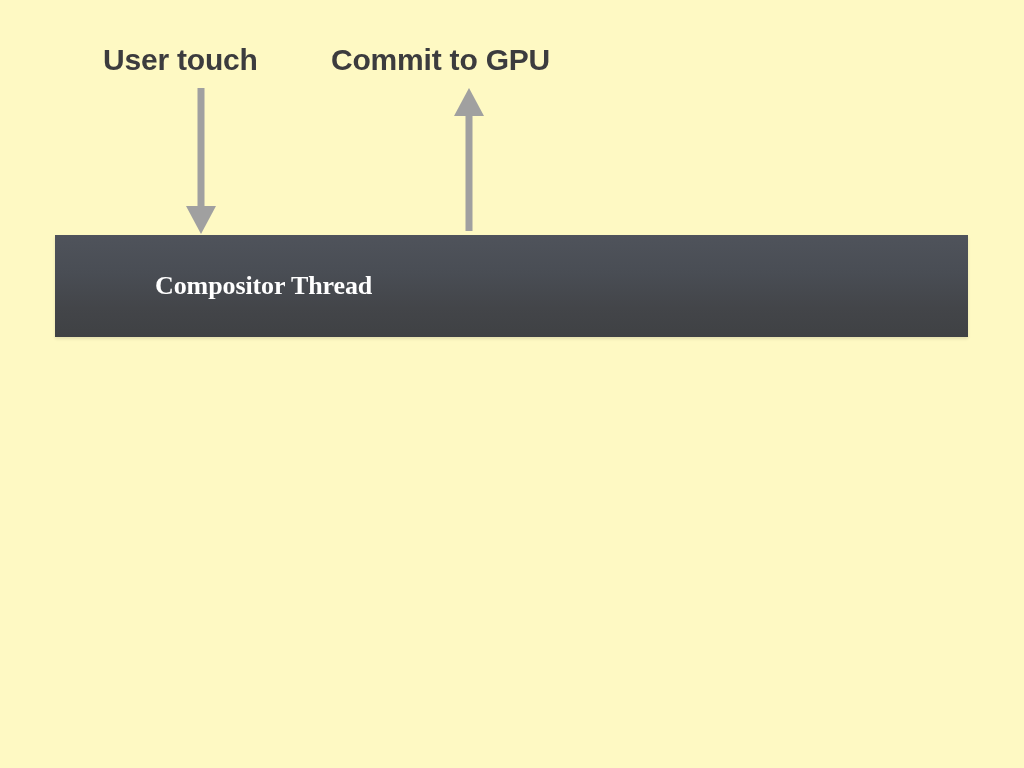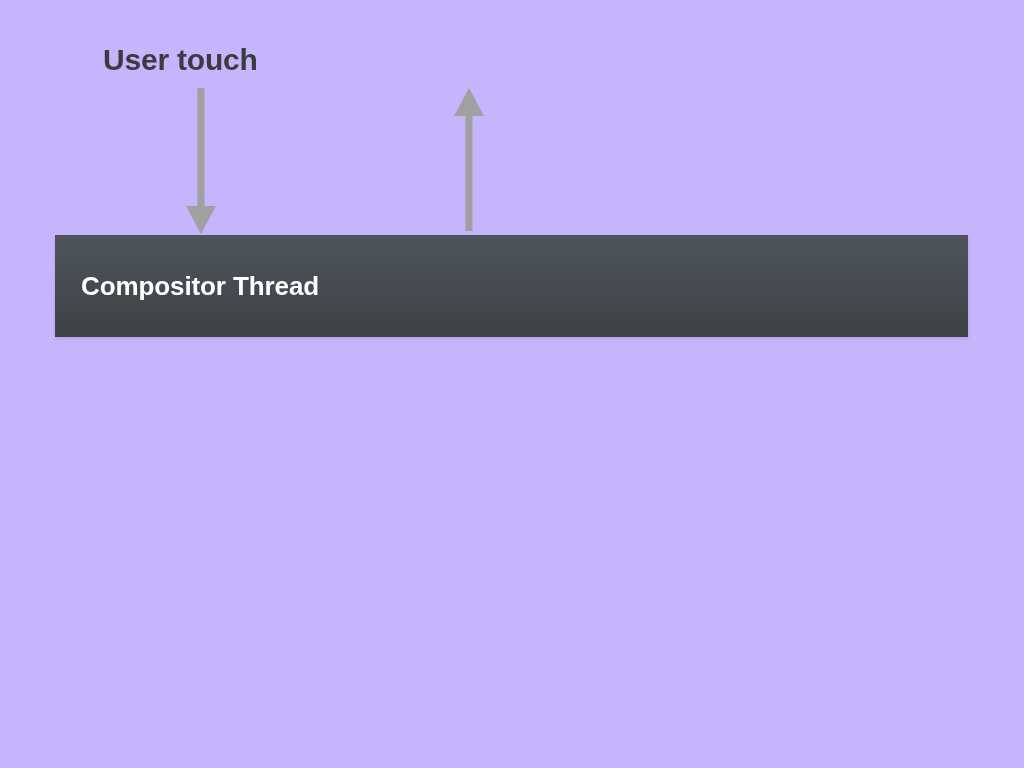--- a/index.html
+++ b/index.html
@@ -10,21 +10,21 @@
     width: 1024px;
     height: 768px;
     background: #ffffff;
     font-family: "Liberation Sans", sans-serif;
     overflow: hidden;
   }
   #slide {
     position: relative;
     width: 1024px;
     height: 768px;
-    background: #c4b5fd;
+    background: #fef9c3;
   }
 
   
   .annotation {
     position: absolute;
     font-family: "Liberation Sans", sans-serif;
     font-weight: bold;
     font-size: 30px;
     line-height: 34px;
     letter-spacing: -0.2px;
@@ -60,26 +60,26 @@
   
   .thread-bar {
     position: absolute;
     left: 55px;
     width: 913px;
     display: flex;
     align-items: center;
     box-sizing: border-box;
   }
   .thread-bar .bar-label {
-    font-family: Liberation Sans, sans-serif;
+    font-family: Liberation Serif, serif;
     font-weight: bold;
     font-size: 26px;
     letter-spacing: -0.1px;
     white-space: nowrap;
-    padding-left: 26px;
+    padding-left: 100px;
   }
 
   #bar-compositor-thread {
     top: 235px;
     height: 102px;
     background: linear-gradient(to bottom, #4f535b 0%, #494d54 38%, #434549 72%, #3f4144 100%);
     box-shadow: 0 2px 3px rgba(0,0,0,0.10);
   }
   #bar-compositor-thread .bar-label {
     color: #ffffff;
@@ -95,20 +95,21 @@
     color: #3a3a3c;
   }
 </style>
 </head>
 <body>
 
 <div id="slide">
 
   <div class="annotation" id="label-user-touch">User touch</div>
 
+  <div class="annotation" id="label-commit-gpu">Commit to GPU</div>
 
   <svg class="arrow" id="arrow-user-touch" viewBox="0 0 40 146">
     <rect x="16.5" y="0" width="7" height="118" fill="#a0a0a0"></rect>
     <polygon points="5,118 35,118 20,146" fill="#a0a0a0"></polygon>
   </svg>
 
   <svg class="arrow" id="arrow-commit-gpu" viewBox="0 0 40 146">
     <polygon points="20,3 35,31 5,31" fill="#a0a0a0"></polygon>
     <rect x="16.5" y="30" width="7" height="116" fill="#a0a0a0"></rect>
   </svg>

